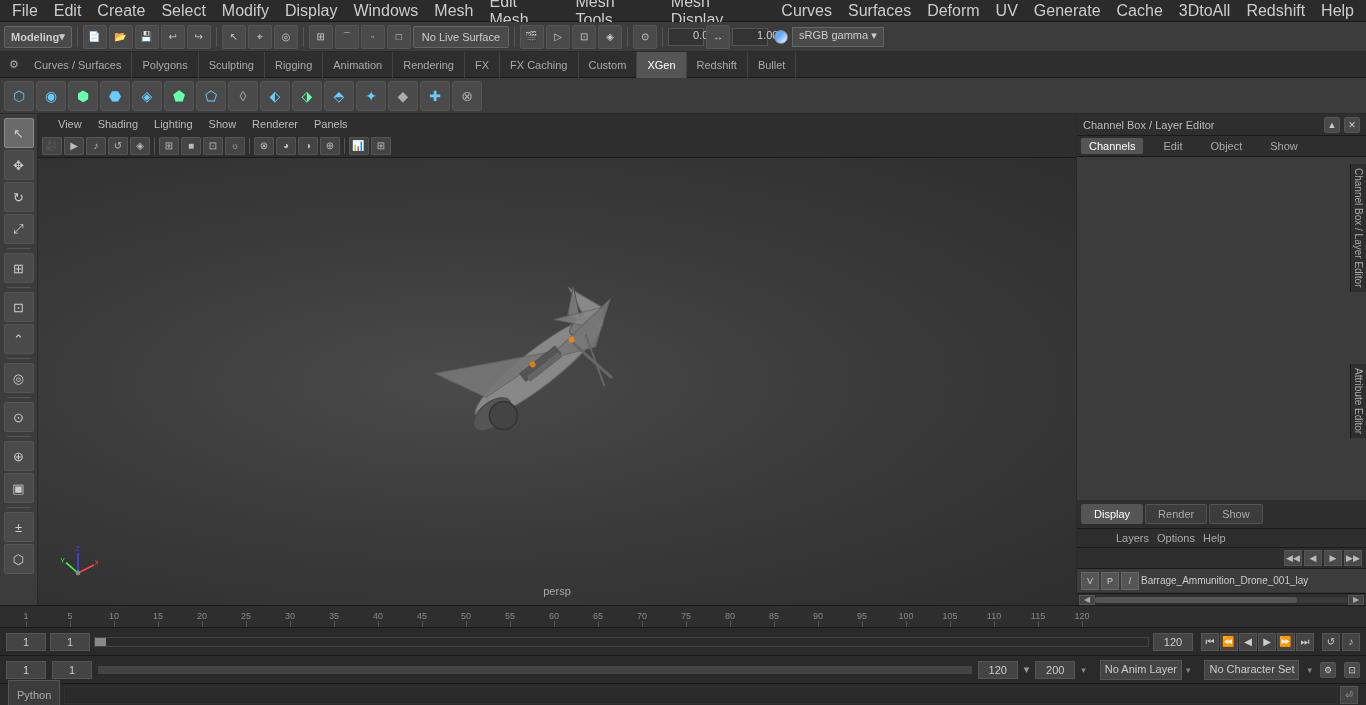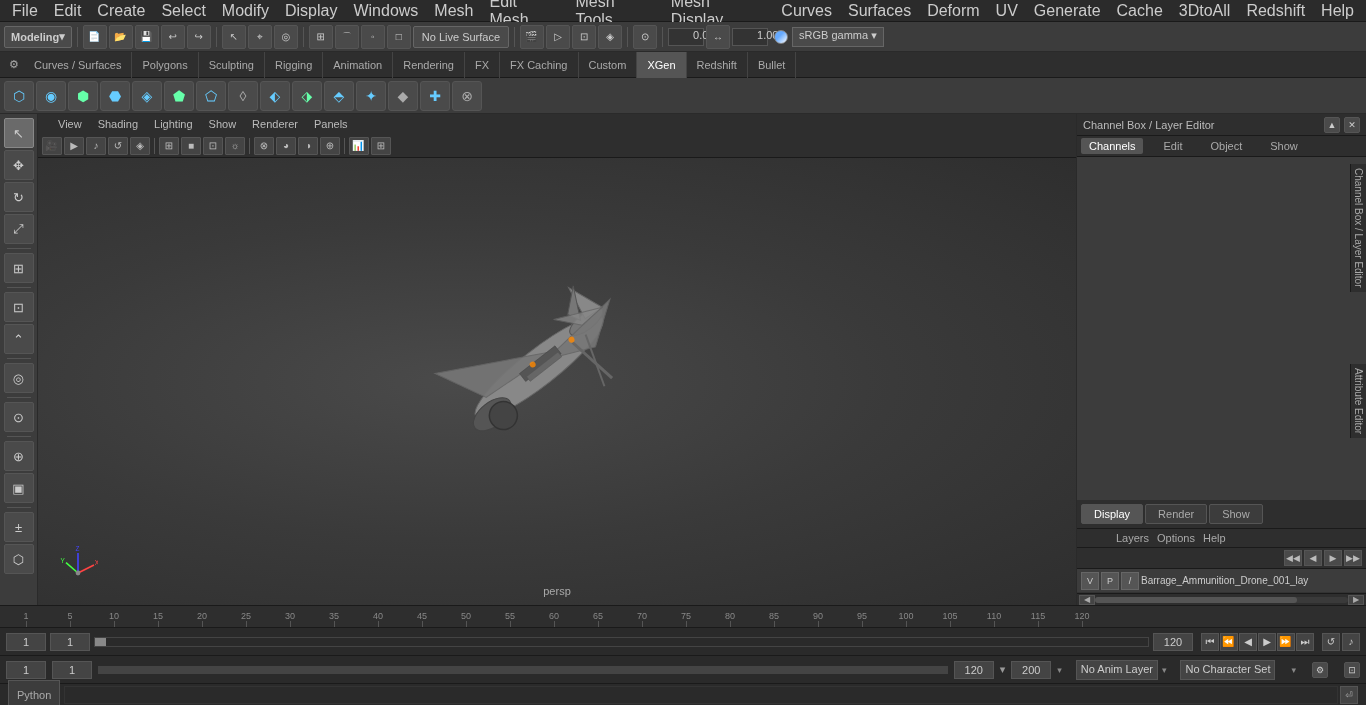--- a/index.html
+++ b/index.html
@@ -959,21 +959,21 @@
       <div style="width:100%;height:100%;background:#444;"></div>
     </div>
     <input class="range-input" type="text" value="120" style="">
     <span style="color:#999;font-size:11px;">▾</span>
     <input class="range-input" type="text" value="200" style="">
     <span style="color:#888;font-size:9px;">▾</span>
     <div style="display:flex;align-items:center;gap:4px;margin-left:8px;">
       <div class="anim-layer-dropdown">No Anim Layer</div>
       <span style="color:#888;font-size:9px;">▾</span>
     </div>
-    <div style="display:flex;align-items:center;gap:16px;margin-left:8px;">
+    <div style="display:flex;align-items:center;gap:8px;margin-left:8px;">
       <div class="anim-layer-dropdown">No Character Set</div>
       <span style="color:#888;font-size:9px;">▾</span>
       <div class="toolbar-btn" style="width:16px;height:16px;font-size:9px;">⚙</div>
       <div class="toolbar-btn" style="width:16px;height:16px;font-size:9px;">⊡</div>
     </div>
   </div>
 
   <div id="python-tab">
     <div class="python-label">Python</div>
     <div style="flex:1;background:#2a2a2a;height:18px;border:1px solid #333;margin-left:4px;"></div>

